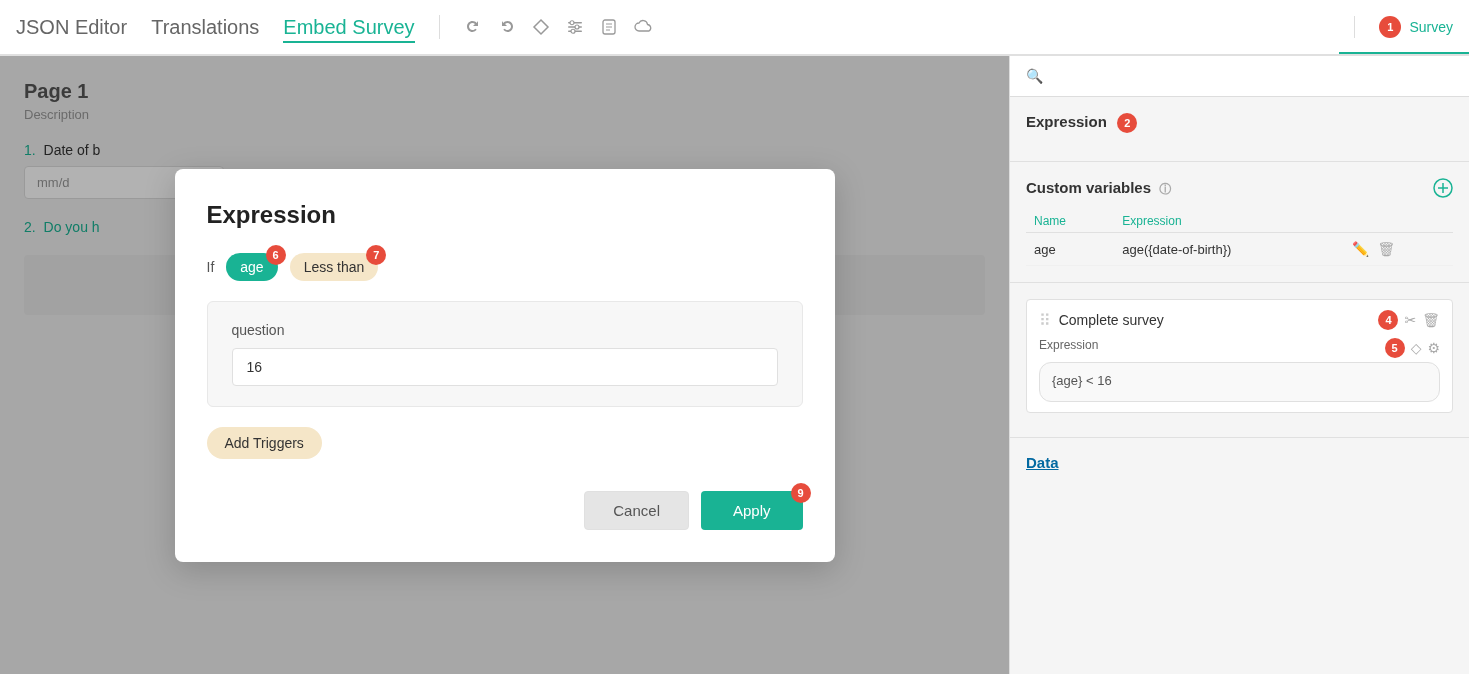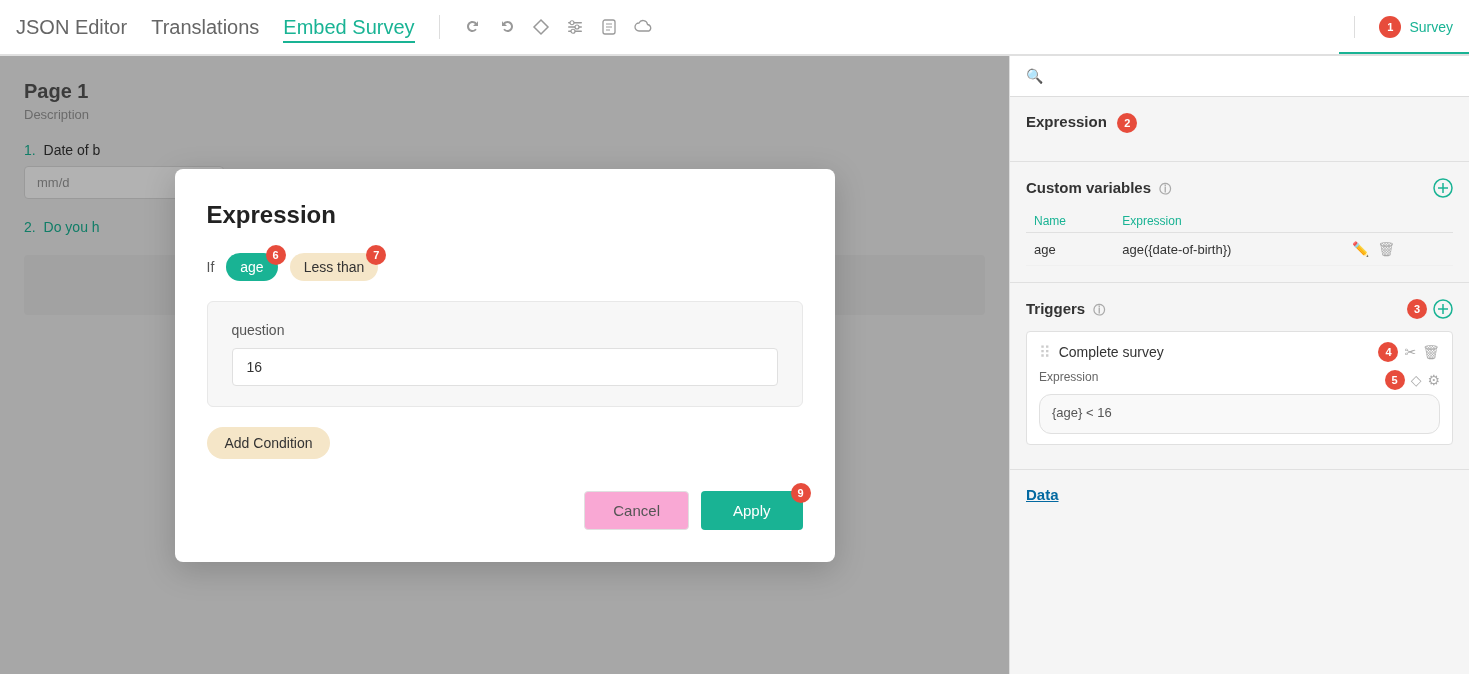--- a/index.html
+++ b/index.html
@@ -172,21 +172,21 @@
       width: 100%; border: 1px solid #e0e0e0; border-radius: 4px;
       padding: 10px 14px; font-size: 14px; color: #333;
       background: #fff; outline: none;
     }
     .add-condition-btn {
       background: #f5e6c8; color: #333; border: none; border-radius: 16px;
       padding: 8px 18px; font-size: 14px; cursor: pointer; margin-bottom: 24px;
     }
     .modal-footer { display: flex; gap: 12px; justify-content: flex-end; margin-top: 8px; }
     .cancel-btn {
-      background: #f9a8d4; border: 1px solid #e0e0e0; border-radius: 4px;
+      background: #e5e5e5; border: 1px solid #e0e0e0; border-radius: 4px;
       padding: 10px 28px; font-size: 15px; color: #555; cursor: pointer;
     }
     .apply-btn {
       background: #19b394; color: #fff; border: none; border-radius: 4px;
       padding: 10px 32px; font-size: 15px; cursor: pointer; font-weight: 500;
       position: relative;
     }
     .apply-badge {
       position: absolute; top: -8px; right: -8px;
       background: #e74c3c; color: #fff; border-radius: 50%;
@@ -289,21 +289,21 @@
             <span>Less than</span>
             <div class="badge-red">7</div>
           </div>
         </div>
 
         <div class="modal-condition-box">
           <div class="condition-label">question</div>
           <input class="condition-input" type="text" value="16" style="">
         </div>
 
-        <button class="add-condition-btn">Add Condition</button>
+        <button class="add-condition-btn">Add Triggers</button>
 
         <div class="modal-footer">
           <button class="cancel-btn">Cancel</button>
           <button class="apply-btn">
             <span>Apply</span>
             <div class="apply-badge">9</div>
           </button>
         </div>
       </div>
     </div>
@@ -356,36 +356,20 @@
                 <button class="icon-btn">✏️</button>
                 <button class="icon-btn">🗑</button>
               </div>
             </td>
           </tr>
         </tbody>
       </table>
     </div>
 
     <div class="panel-section">
-      <div class="section-header">
-        <span class="section-title">
-          <span>Triggers</span>
-          <span class="info-icon">ⓘ</span>
-        </span>
-        <div style="display:flex;align-items:center;gap:6px;">
-          <div class="add-btn-badge">3</div>
-          <button class="add-btn">
-            <svg width="20" height="20" viewBox="0 0 20 20" fill="none">
-                <circle cx="10" cy="10" r="9" stroke="#19b394" stroke-width="1.5"></circle>
-                <line x1="10" y1="5" x2="10" y2="15" stroke="#19b394" stroke-width="1.5"></line>
-                <line x1="5" y1="10" x2="15" y2="10" stroke="#19b394" stroke-width="1.5"></line>
-              </svg>
-          </button>
-        </div>
-      </div>
 
       <div class="trigger-item">
         <div class="trigger-header">
           <span class="drag-handle">⠿</span>
           <span class="trigger-name">Complete survey</span>
           <div class="trigger-actions">
             <span class="add-btn-badge">4</span>
             <button class="icon-btn" style="color:#aaa;">✂</button>
             <button class="icon-btn">🗑</button>
           </div>

